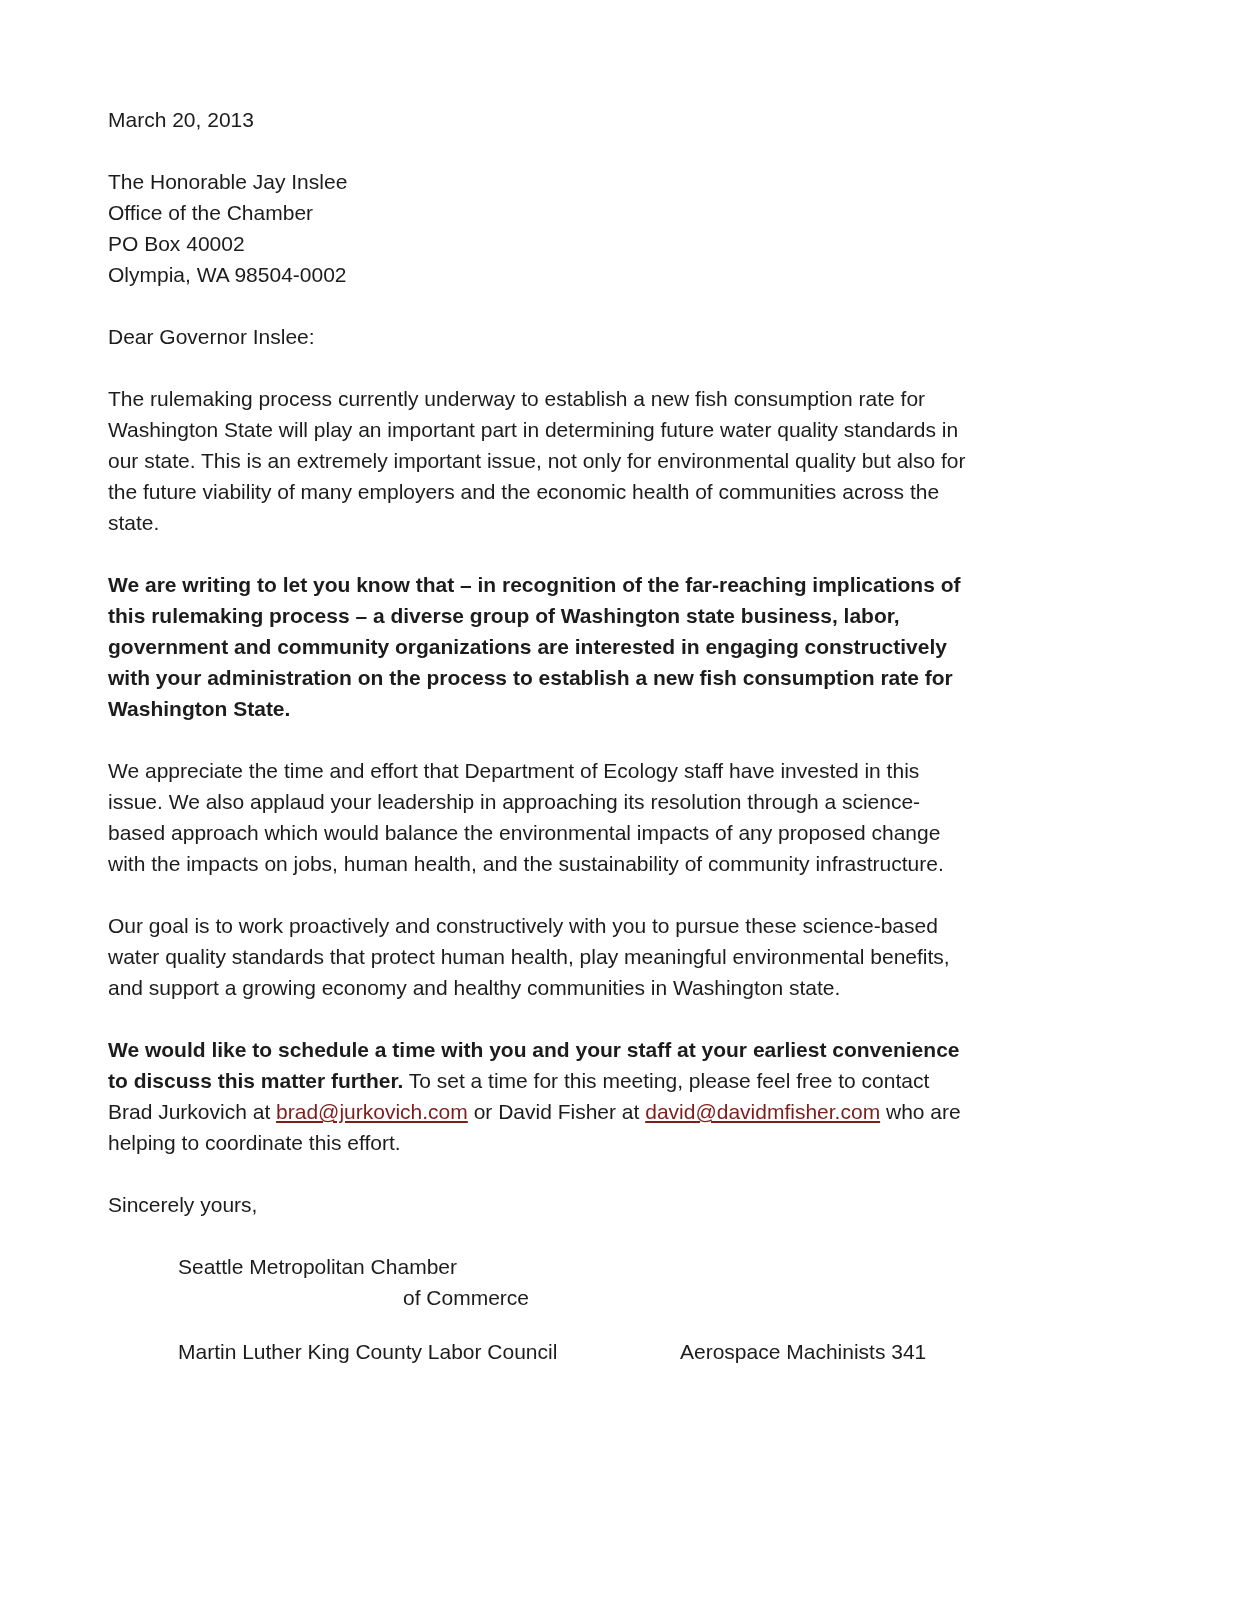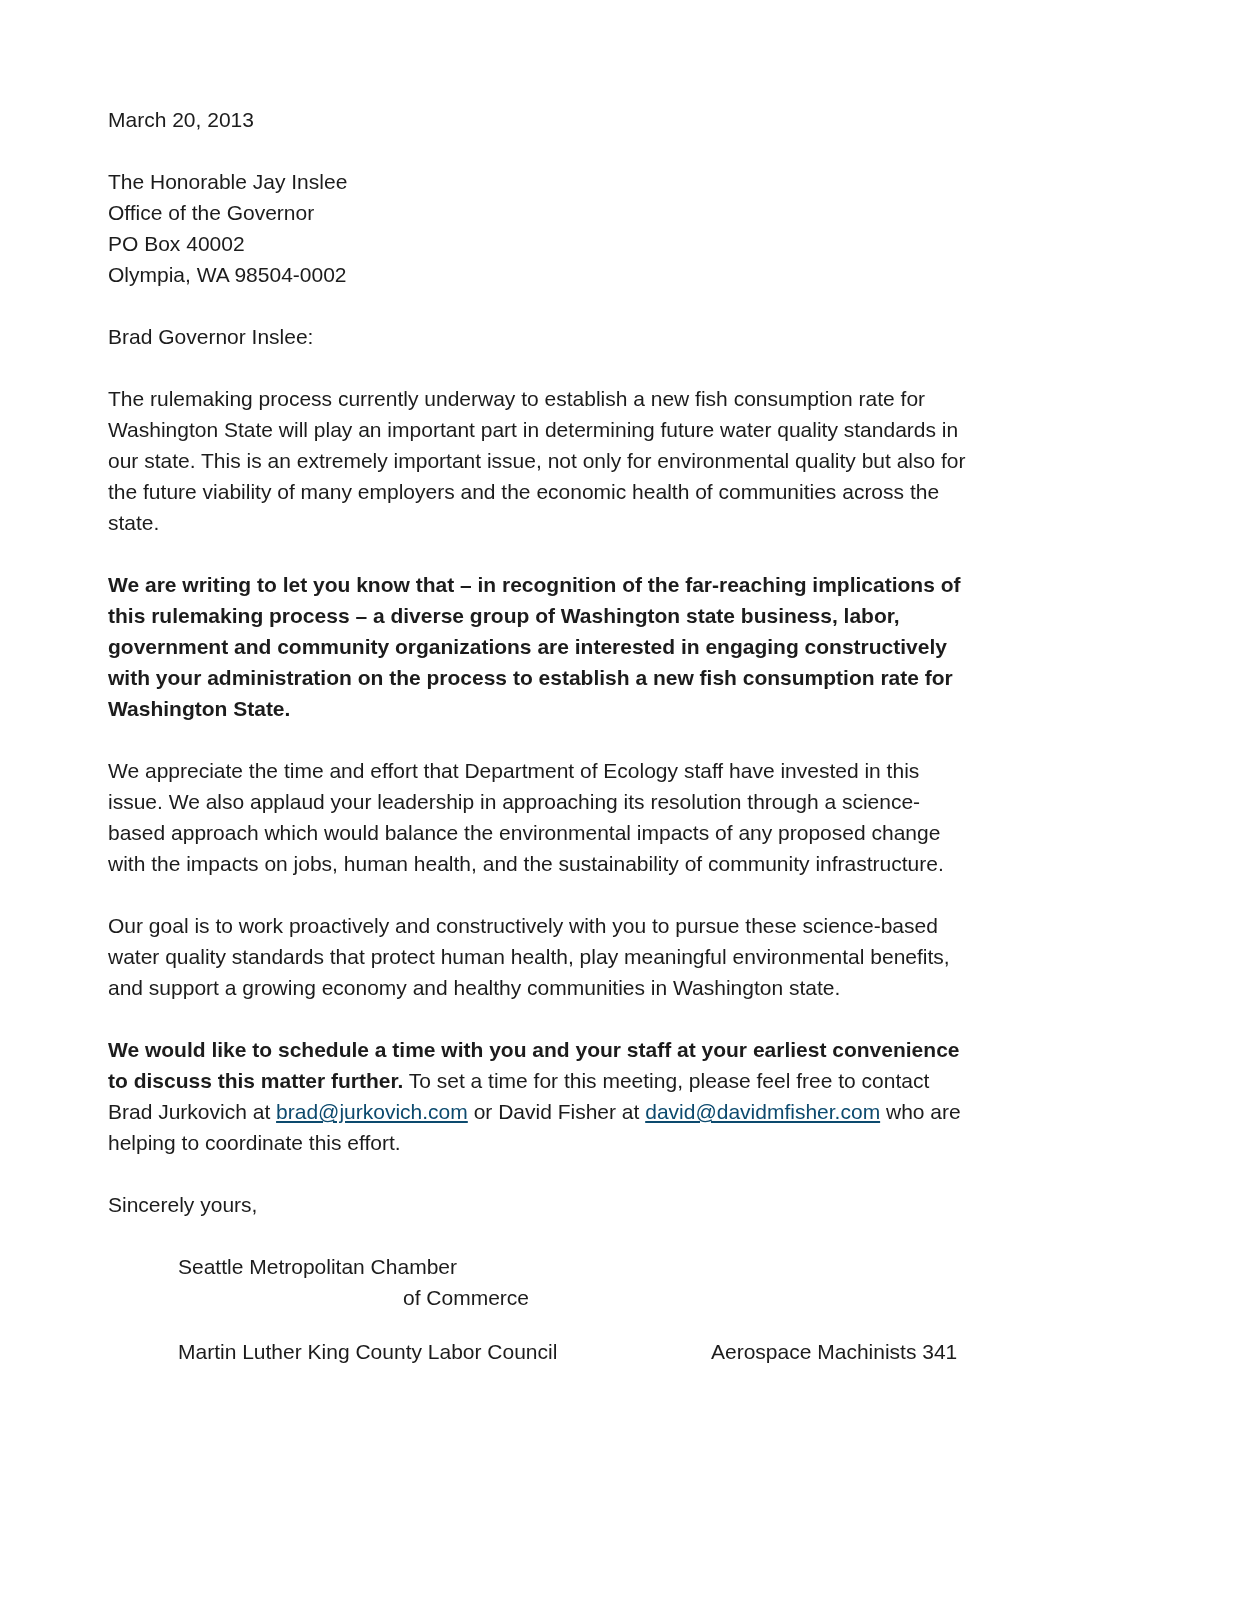--- a/index.html
+++ b/index.html
@@ -14,45 +14,45 @@
     font-size: 21px;
     line-height: 31px;
     color: #1c1c1c;
     overflow: hidden;
   }
   .block { margin: 0 0 31px 0; }
   .addr-line { display: block; }
   .bold { font-weight: bold; }
   .para { white-space: normal; }
   a.email-link {
-    color: #0c4a6e;
+    color: #7f1d1d;
     text-decoration: underline;
     cursor: pointer;
   }
   .sig-row { display: flex; margin-bottom: 23px; }
   .sig-left { width: 572px; box-sizing: border-box; padding-left: 70px; }
   .sig-left .line2 { display: block; padding-left: 74px; text-align: center; }
   .sig-right { flex: 1; }
-  .sig-row:last-child { margin-bottom: 0; gap: 31px; }
+  .sig-row:last-child { margin-bottom: 0; }
 </style>
 </head>
 <body>
 
 <div class="page">
 
   <div class="block">March 20, 2013</div>
 
   <div class="block">
     <span class="addr-line">The Honorable Jay Inslee</span>
-    <span class="addr-line">Office of the Governor</span>
+    <span class="addr-line">Office of the Chamber</span>
     <span class="addr-line">PO Box 40002</span>
     <span class="addr-line">Olympia, WA 98504-0002</span>
   </div>
 
-  <div class="block">Brad Governor Inslee:</div>
+  <div class="block">Dear Governor Inslee:</div>
 
   <div class="block para">The rulemaking process currently underway to establish a new fish consumption rate for Washington State will play an important part in determining future water quality standards in our state.  This is an extremely important issue, not only for environmental quality but also for the future viability of many employers and the economic health of communities across the state.</div>
 
   <div class="block para bold">We are writing to let you know that – in recognition of the far-reaching implications of this rulemaking process – a diverse group of Washington state business, labor, government and community organizations are interested in engaging constructively with your administration on the process to establish a new fish consumption rate for Washington State.</div>
 
   <div class="block para">We appreciate the time and effort that Department of Ecology staff have invested in this issue.  We also applaud your leadership in approaching its resolution through a science-based approach which would balance the environmental impacts of any proposed change with the impacts on jobs, human health, and the sustainability of community infrastructure.</div>
 
   <div class="block para">Our goal is to work proactively and constructively with you to pursue these science-based water quality standards that protect human health, play meaningful environmental benefits, and support a growing economy and healthy communities in Washington state.</div>
 
   <div class="block para">

